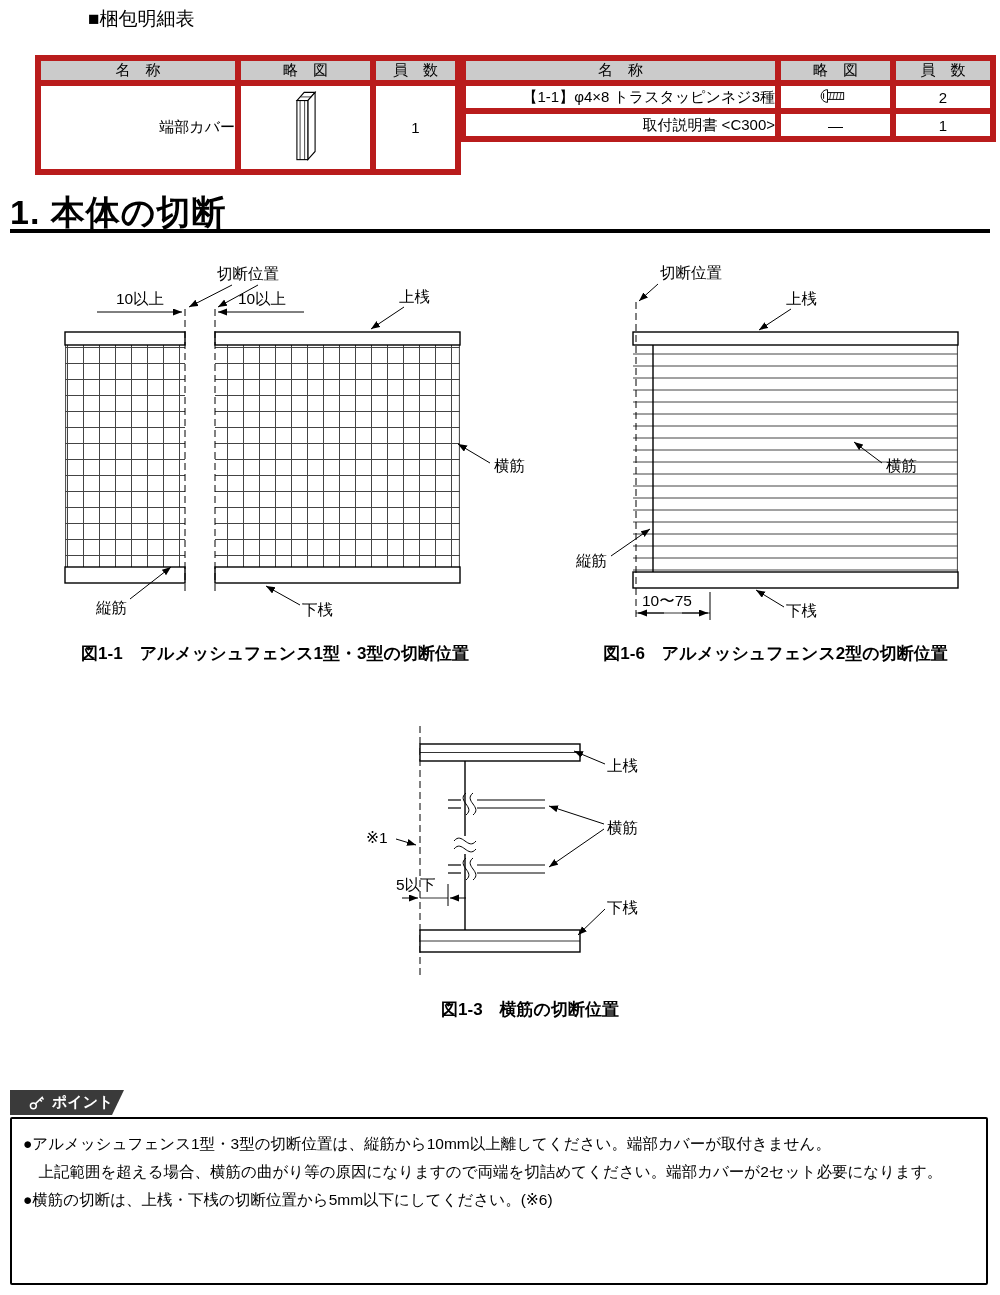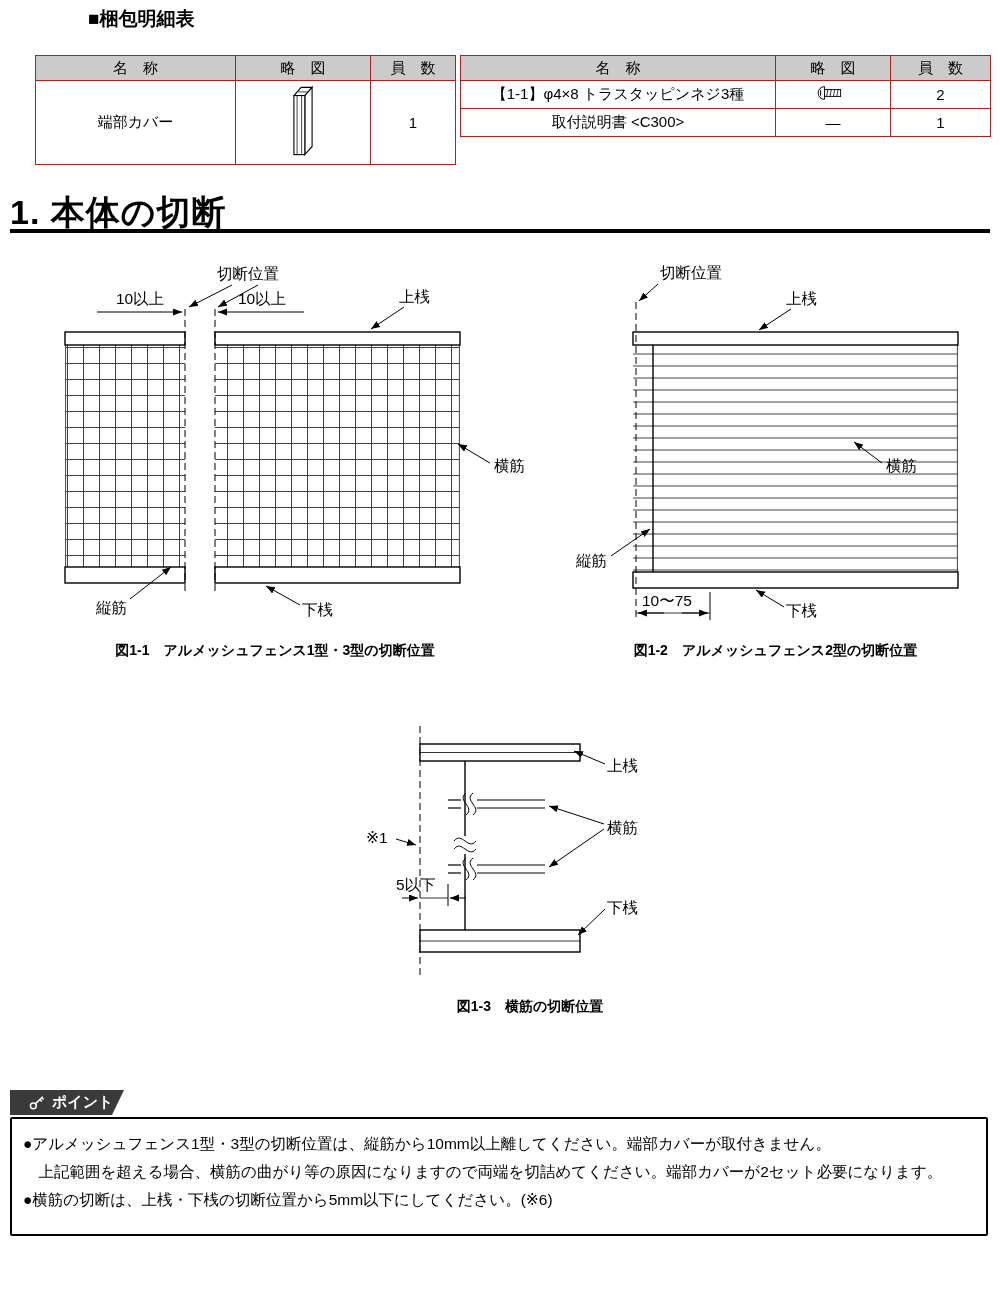--- a/index.html
+++ b/index.html
@@ -1,43 +1,43 @@
 <!DOCTYPE html>
 <html><head>
 <meta charset="utf-8">
 <style>
   * { margin:0; padding:0; box-sizing:border-box; }
   html, body { background:#fff; }
   body { font-family:"Liberation Sans","DejaVu Sans",sans-serif; color:#000; }
   #page { position:relative; width:1000px; height:1295px; background:#fff; overflow:hidden; }
   .abs { position:absolute; }
 
-  .pack-title { font-size:19px; font-weight:bold; }
+  .pack-title { font-size:19px; font-weight:normal; }
 
   table.pack { border-collapse:collapse; table-layout:fixed; background:#fff; }
-  table.pack th, table.pack td { border:1px solid #b91c1c; font-size:15px; overflow:hidden; }
+  table.pack th, table.pack td { border:6px solid #b91c1c; font-size:15px; overflow:hidden; }
   table.pack th { background:#cbcbcb; font-weight:normal; text-align:center; height:25px; }
-  table.pack td.name { text-align:center; }
+  table.pack td.name { text-align:right; }
   table.pack td.mid  { text-align:center; }
   table.pack td.qty  { text-align:center; }
   #left-table td { height:83px;margin-top:32px; }
   #right-table td { height:28px; }
 
   .sec-title { font-size:34px; font-weight:bold; letter-spacing:1px; }
   .sec-rule  { height:4px; background:#000; }
 
   .fig text { font-size:15.5px; fill:#000; }
-  .fig-cap { font-size:14px; font-weight:bold; text-align:center; white-space:nowrap; }
+  .fig-cap { font-size:17px; font-weight:bold; text-align:center; white-space:nowrap; }
   .step { font-size:16px; }
 
   .point-badge { display:flex; align-items:center; gap:6px; width:114px; height:25px;
                  background:#3a3a3a; color:#fff; font-size:15px; font-weight:bold;
                  padding-left:19px;
                  clip-path:polygon(0 0, 100% 0, calc(100% - 12px) 100%, 0 100%); }
-  .point-box { width:978px; height:119px; border:2px solid #000; border-radius:2px; padding:11px 11px; background:#fff; }
+  .point-box { width:978px; height:168px; border:2px solid #000; border-radius:2px; padding:11px 11px; background:#fff; }
   .point-line { font-size:15.5px; line-height:28px; white-space:nowrap; }
 </style>
 </head>
 <body>
 
 <div id="page">
 
   <div class="abs pack-title" style="left:88px; top:6px;">■梱包明細表</div>
 
   <table class="pack abs" id="left-table" style="left:35px; top:55px; width:420px;">
@@ -181,21 +181,21 @@
     </g>
     <text x="102" y="26">切断位置</text>
     <text x="228" y="52">上桟</text>
     <text x="328" y="219">横筋</text>
     <text x="18" y="314">縦筋</text>
     <text x="84" y="354">10〜75</text>
     <text x="228" y="364">下桟</text>
   </svg>
 
   <div class="abs fig-cap" style="left:20px; top:642px; width:510px;">図1-1　アルメッシュフェンス1型・3型の切断位置</div>
-  <div class="abs fig-cap" style="left:558px; top:642px; width:435px;">図1-2　アルメッシュフェンス2型の切断位置</div>
+  <div class="abs fig-cap" style="left:558px; top:642px; width:435px;">図1-6　アルメッシュフェンス2型の切断位置</div>
 
   <svg class="abs fig" style="left:358px; top:712px;" width="305" height="280" viewBox="0 0 305 280">
     <defs>
       <marker id="a3" markerWidth="10" markerHeight="8" refX="9" refY="3.5" orient="auto">
         <path d="M0,0 L9,3.5 L0,7 Z" fill="#000"></path>
       </marker>
     </defs>
     <g>
       <line x1="62" y1="14" x2="62" y2="266" stroke="#000" stroke-dasharray="7 4"></line>
       <rect x="62" y="32" width="160" height="17" fill="#fff" stroke="#000" stroke-width="1.4"></rect>

